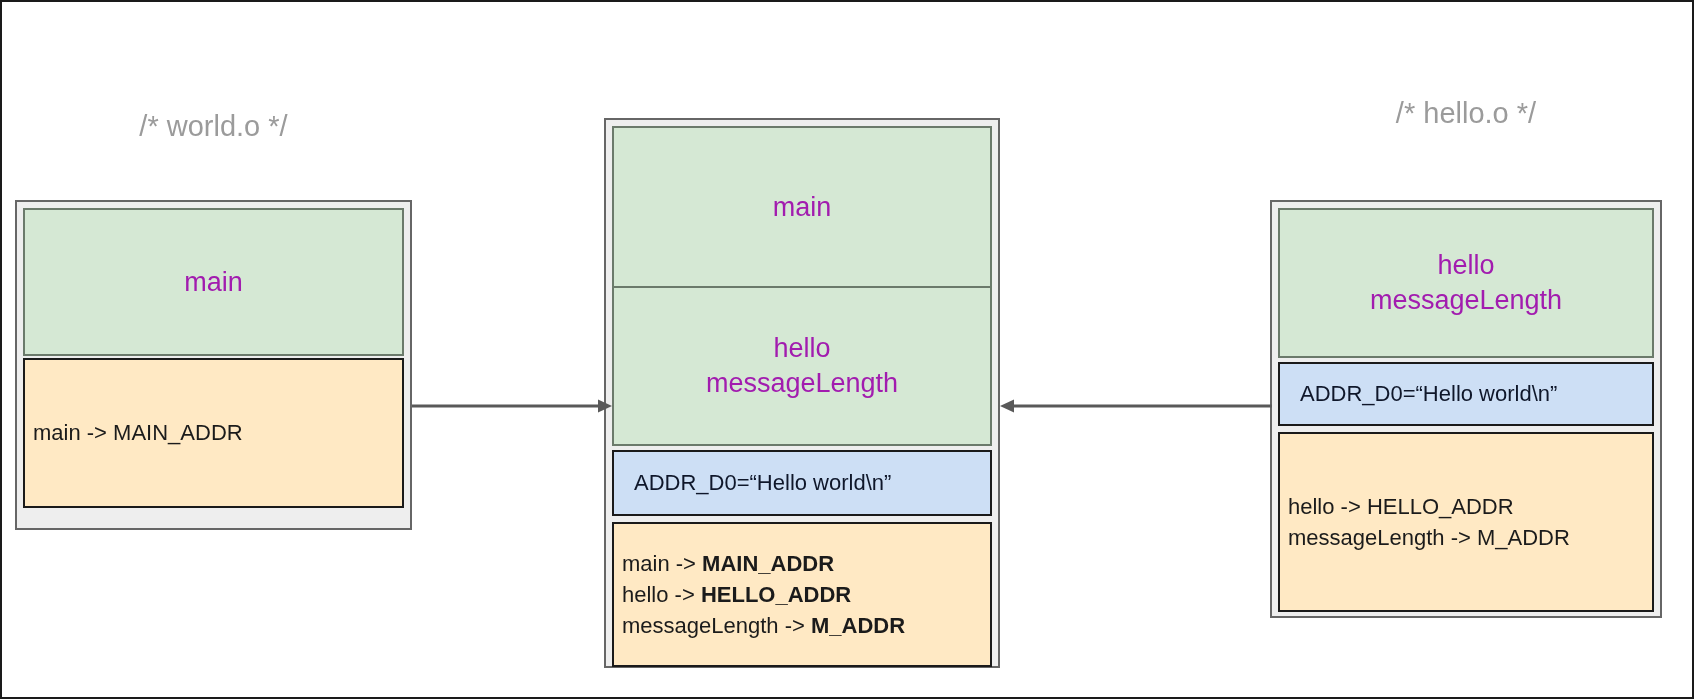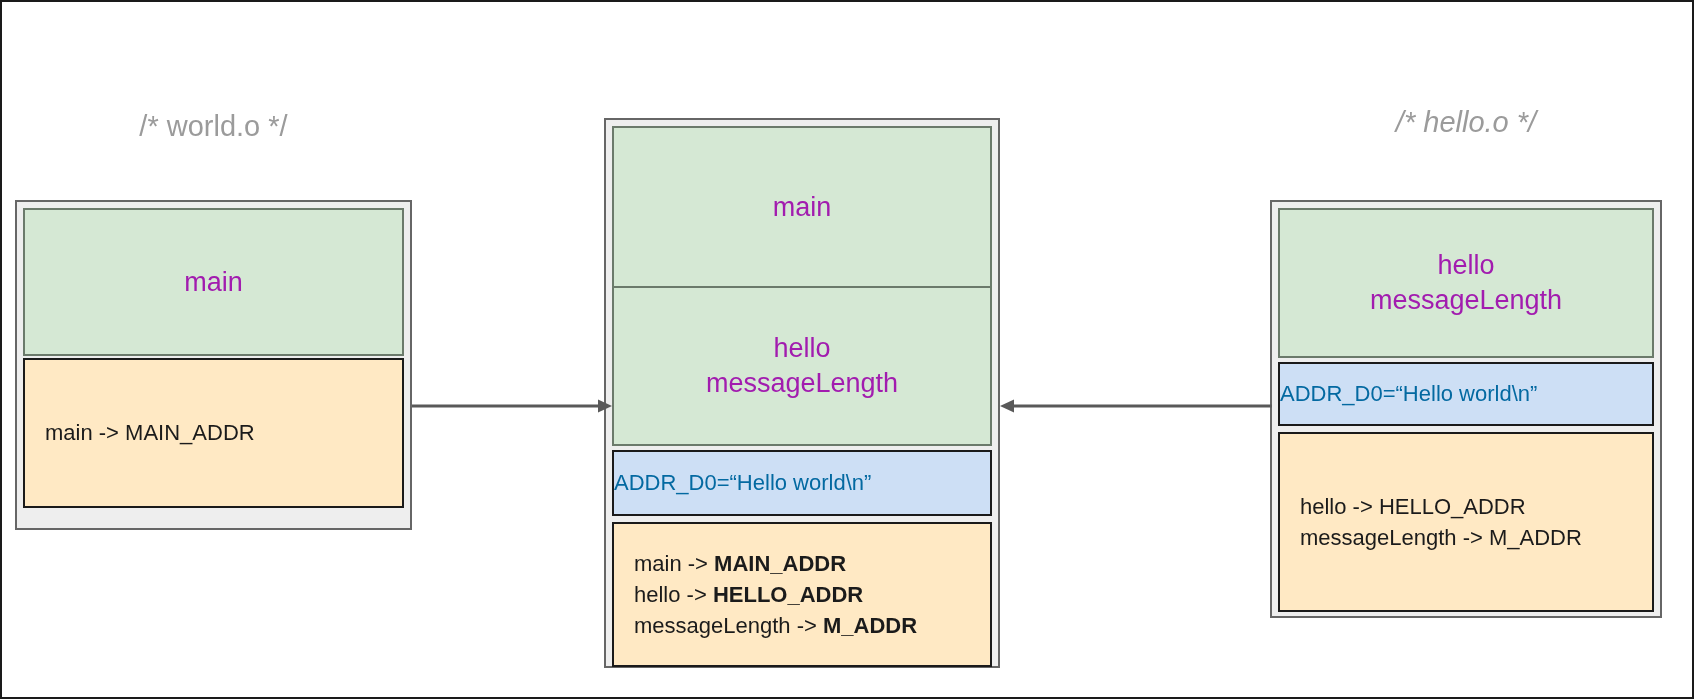--- a/index.html
+++ b/index.html
@@ -68,34 +68,35 @@
     color: #a21caf;
     line-height: 1.28;
     text-align: center;
   }
 
   .lines {
     display: flex;
     flex-direction: column;
     justify-content: center;
     height: 100%;
-    padding-left: 20px;
+    padding-left: 8px;
     font-size: 22px;
     color: #1b1b1b;
     line-height: 1.42;
   }
   .lines .ln { white-space: nowrap; }
   .lines .ln b { font-weight: bold; }
 
   .blue-text {
     display: flex;
     align-items: center;
     height: 100%;
+    padding-left: 20px;
     font-size: 22px;
-    color: #0369a1;
+    color: #0f172a;
     white-space: nowrap;
   }
 
   
   .arrow-svg {
     position: absolute;
     overflow: visible;
   }
 </style>
 </head>
@@ -140,21 +141,21 @@
 
     <div class="section sec-yellow" style="height:145px; margin-top:6px;">
       <div class="lines">
         <span class="ln"><span>main -&gt; </span><b>MAIN_ADDR</b></span>
         <span class="ln"><span>hello -&gt; </span><b>HELLO_ADDR</b></span>
         <span class="ln"><span>messageLength -&gt; </span><b>M_ADDR</b></span>
       </div>
     </div>
   </div>
 
-  <div class="caption" style="left:1268px; top:106px; width:392px;font-style:italic;">/* hello.o */</div>
+  <div class="caption" style="left:1268px; top:97px; width:392px;">/* hello.o */</div>
 
   <div class="module" style="left:1268px; top:198px; width:392px; height:418px;">
     <div class="section sec-green" style="height:150px;">
       <div class="sym-center">
         <span>hello</span>
         <span>messageLength</span>
       </div>
     </div>
     <div class="section sec-blue" style="height:64px; margin-top:4px;">
       <div class="blue-text">ADDR_D0=“Hello world\n”</div>

